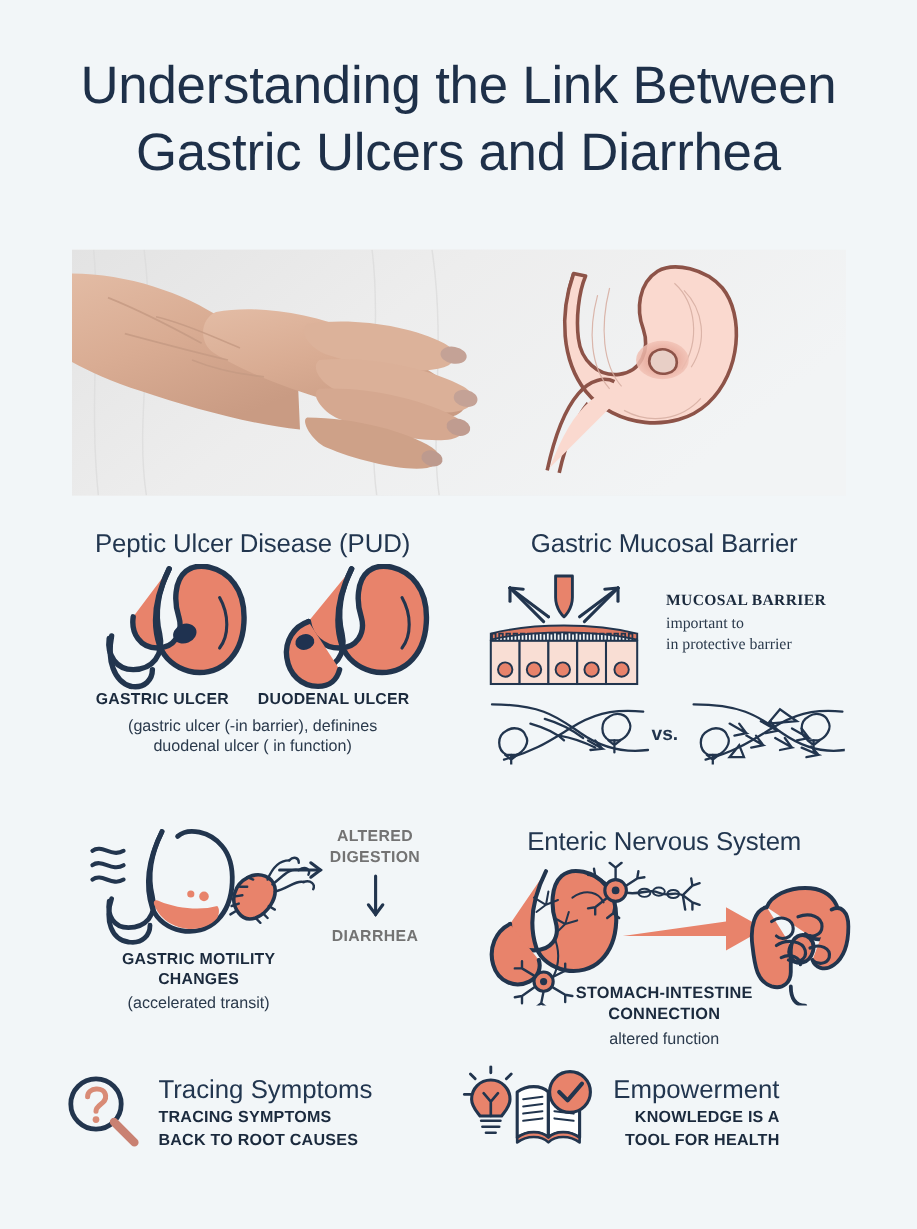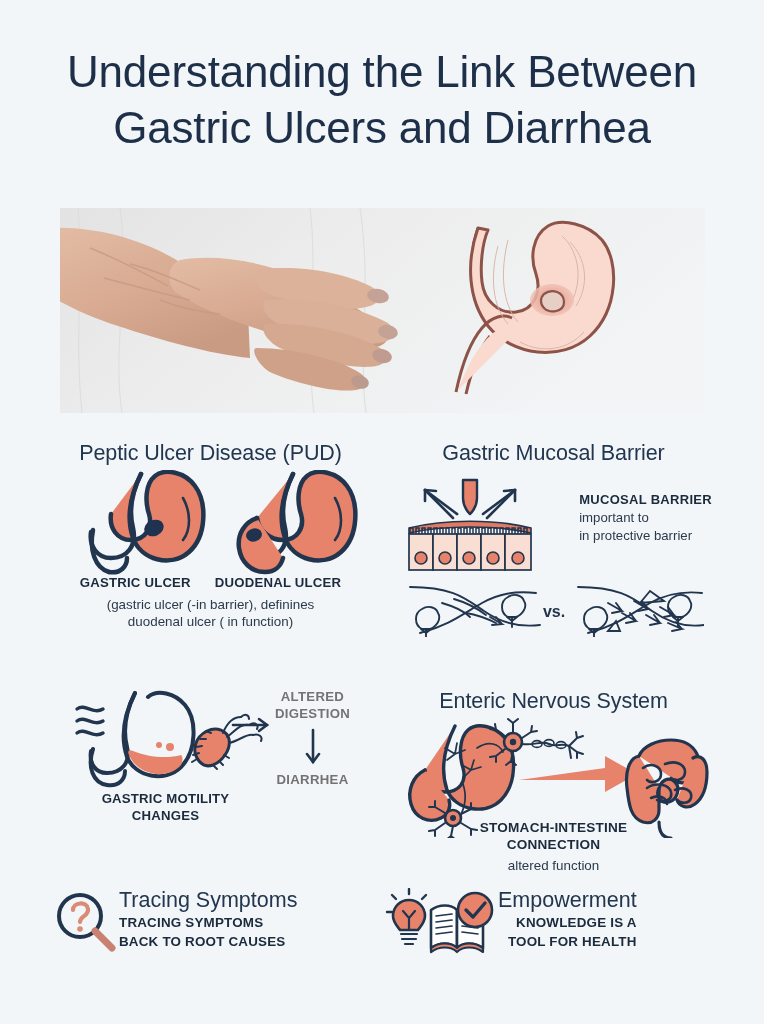--- a/index.html
+++ b/index.html
@@ -59,39 +59,39 @@
   .labels{text-align:center;}
   .lbl-bold{
     font-size:13.2px;font-weight:bold;color:#1b2a3d;letter-spacing:.2px;line-height:1.25;
   }
   .lbl-reg{
     font-size:13.4px;font-weight:400;color:#2b3a4c;line-height:1.3;
   }
   .row2{display:flex;justify-content:center;gap:24px;}
 
   
-  .mb-wrap{display:flex;align-items:flex-start;gap:10px;justify-content:space-between;}
+  .mb-wrap{display:flex;align-items:flex-start;gap:10px;justify-content:flex-start;font-family:Liberation Serif, serif;}
   .mb-text{padding-top:22px;}
   .mb-h{font-size:13px;font-weight:bold;letter-spacing:.3px;color:#1b2a3d;margin-bottom:2px;}
   .mb-p{font-size:13.2px;color:#2b3a4c;line-height:1.32;}
 
   
   .mech-wrap{display:flex;align-items:center;justify-content:center;gap:4px;}
   .mech-right{text-align:center;}
   .mech-h{font-size:13.2px;font-weight:bold;letter-spacing:.3px;line-height:1.25;color:#737373;}
 
   
   .ens-wrap{position:relative;}
 
   
   .bottom{
     width:660px;margin-top:14px;
     display:grid;grid-template-columns:1fr 1fr;column-gap:6px;
   }
-  .banner{display:flex;align-items:flex-start;gap:1px;}
+  .banner{display:flex;align-items:flex-end;gap:14px;}
   .banner.right{justify-content:flex-start;}
   .ban-text{}
   .ban-text.rt{text-align:right;}
   .ban-title{font-size:21.5px;font-weight:400;color:#22364f;line-height:1.15;}
   .ban-sub{font-size:13.4px;font-weight:bold;color:#1b2a3d;line-height:1.25;letter-spacing:.2px;margin-top:2px;}
 </style>
 </head>
 <body>
 
 <div class="page">
@@ -355,20 +355,21 @@
               <path d="M17 4 L17 36"></path>
                 <path d="M11 28 L17 36 L23 28"></path>
             </g>
           </svg>
           <div class="mech-h">DIARRHEA</div>
         </div>
       </div>
       <div class="labels" style="margin-top:2px;padding-right:90px;">
         <div class="lbl-bold">GASTRIC MOTILITY</div>
         <div class="lbl-bold">CHANGES</div>
+        <div class="lbl-reg" style="margin-top:3px;">(accelerated transit)</div>
       </div>
     </div>
 
     <div class="cell" style="margin-top:26px;">
       <div class="sec-title">Enteric Nervous System</div>
       <div class="art ens-wrap">
         <svg width="310" height="120" viewBox="0 0 310 120">
 
           <g>
             <path d="M56 8 C44 32 42 54 48 72 C56 92 86 98 102 82 C118 66 118 34 106 20 C96 8 78 4 69 12

